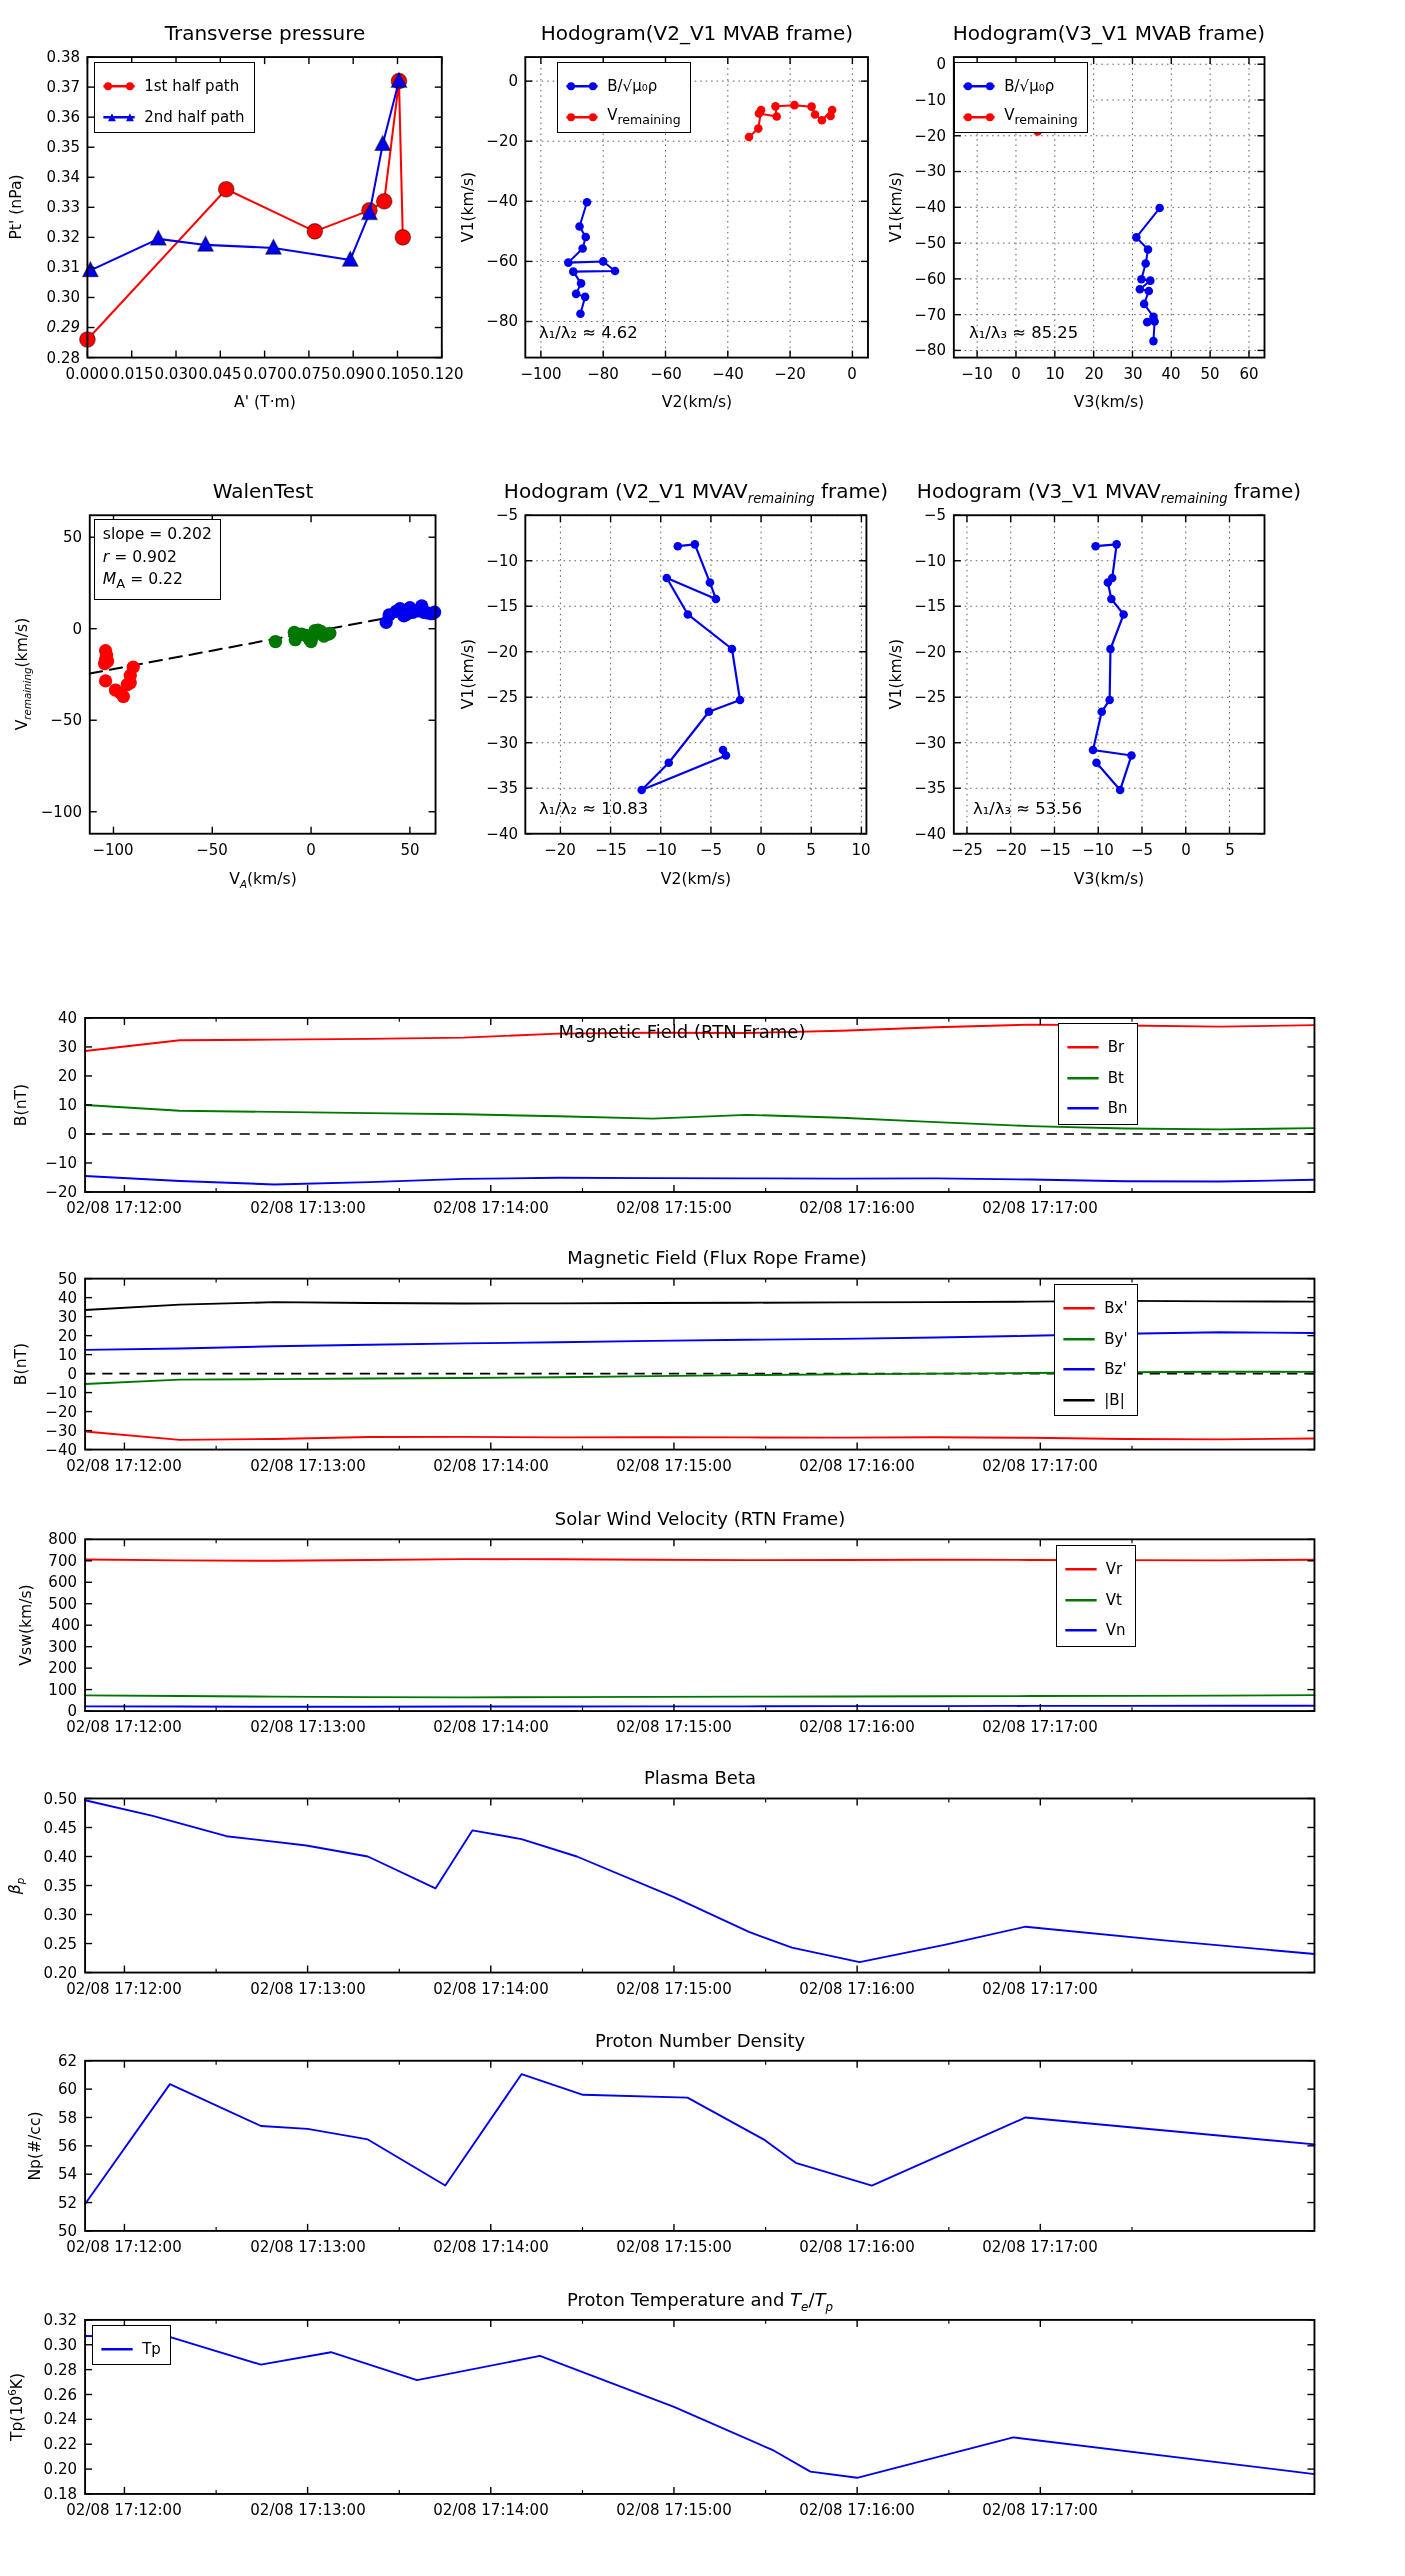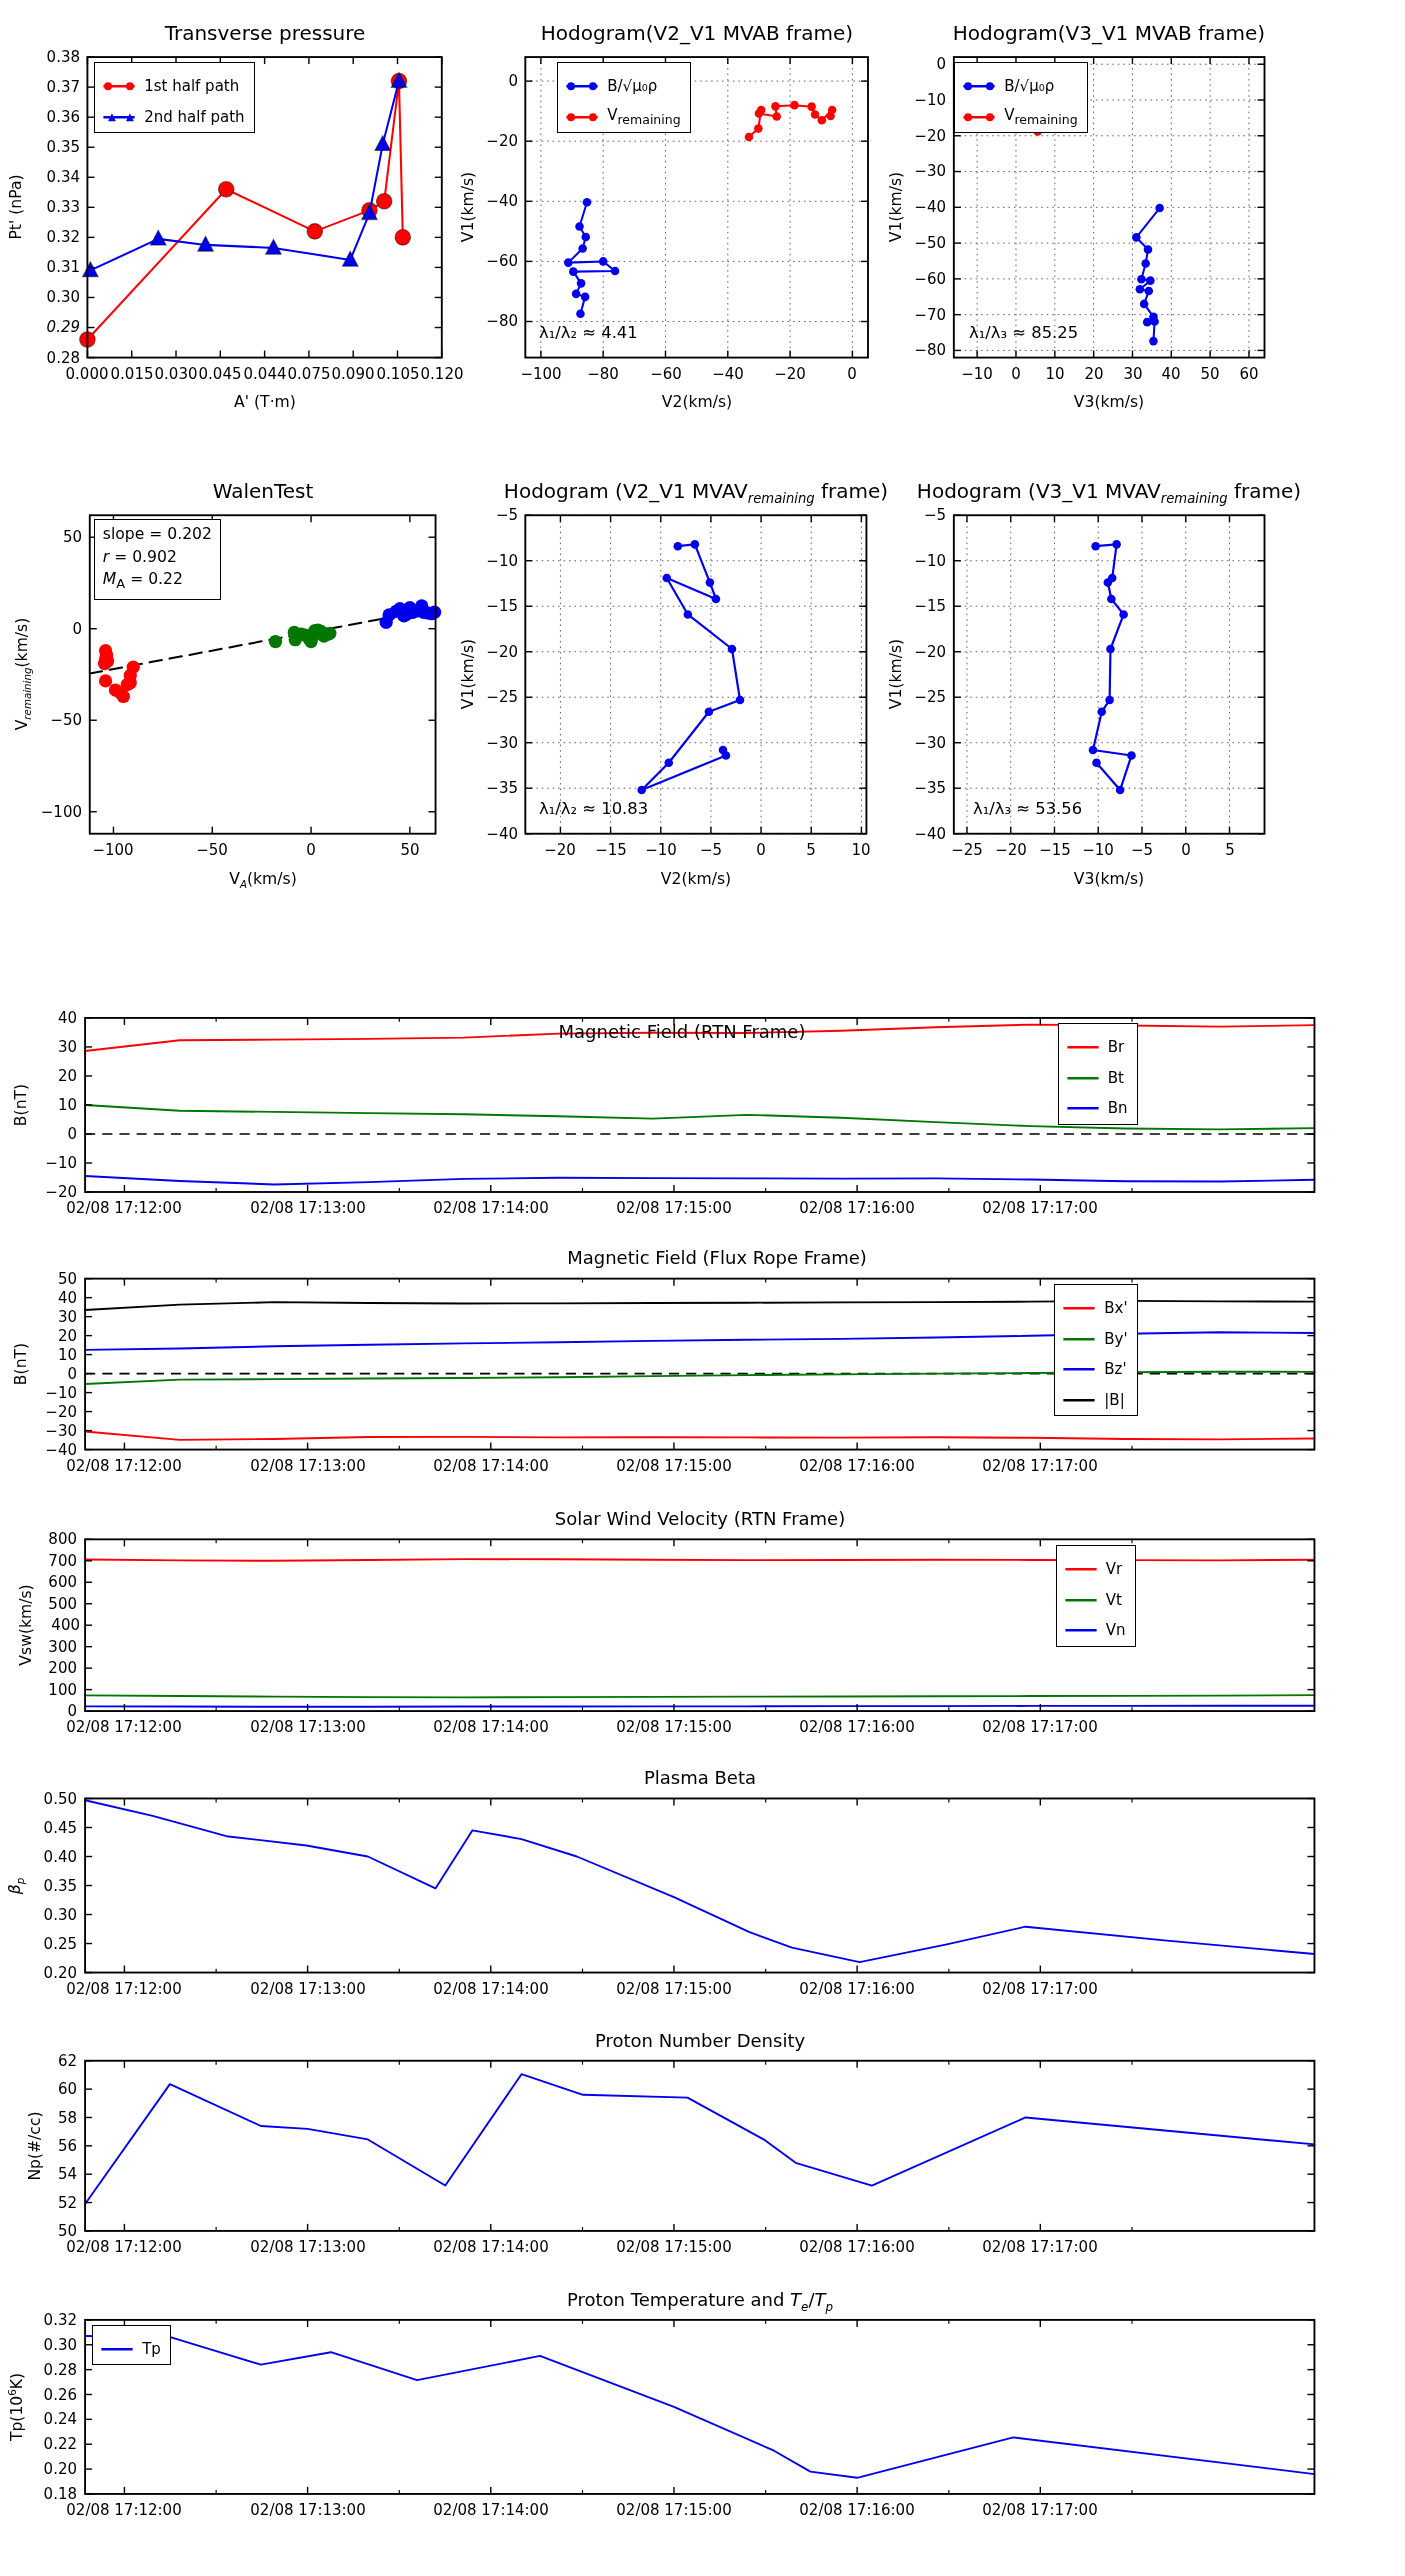--- a/index.html
+++ b/index.html
@@ -684,21 +684,21 @@
         <line x1="1684" y1="3003.857142857143" x2="1675" y2="3003.857142857143" stroke="#000" stroke-width="1.8"></line>
         <line x1="109" y1="2972" x2="118" y2="2972" stroke="#000" stroke-width="1.8"></line>
         <line x1="1684" y1="2972" x2="1675" y2="2972" stroke="#000" stroke-width="1.8"></line>
       </g>
     </svg>
     <div class="txt ttl" style="left: 265px; top: 21px; transform: translateX(-50%);">Transverse pressure</div>
     <div class="txt tick" style="left: 87px; top: 365px; transform: translateX(-50%);">0.000</div>
     <div class="txt tick" style="left: 132px; top: 365px; transform: translateX(-50%);">0.015</div>
     <div class="txt tick" style="left: 176px; top: 365px; transform: translateX(-50%);">0.030</div>
     <div class="txt tick" style="left: 220px; top: 365px; transform: translateX(-50%);">0.045</div>
-    <div class="txt tick" style="left: 265px; top: 365px; transform: translateX(-50%);">0.044</div>
+    <div class="txt tick" style="left: 265px; top: 365px; transform: translateX(-50%);">0.070</div>
     <div class="txt tick" style="left: 309px; top: 365px; transform: translateX(-50%);">0.075</div>
     <div class="txt tick" style="left: 353px; top: 365px; transform: translateX(-50%);">0.090</div>
     <div class="txt tick" style="left: 398px; top: 365px; transform: translateX(-50%);">0.105</div>
     <div class="txt tick" style="left: 442px; top: 365px; transform: translateX(-50%);">0.120</div>
     <div class="txt tick" style="left: 80px; top: 358px; transform: translate(-100%, -50%);">0.28</div>
     <div class="txt tick" style="left: 80px; top: 327px; transform: translate(-100%, -50%); font-style: italic;">0.29</div>
     <div class="txt tick" style="left: 80px; top: 297px; transform: translate(-100%, -50%);">0.30</div>
     <div class="txt tick" style="left: 80px; top: 267px; transform: translate(-100%, -50%);">0.31</div>
     <div class="txt tick" style="left: 80px; top: 237px; transform: translate(-100%, -50%);">0.32</div>
     <div class="txt tick" style="left: 80px; top: 207px; transform: translate(-100%, -50%);">0.33</div>
@@ -733,21 +733,21 @@
     <div class="txt tick" style="left: 728px; top: 365px; transform: translateX(-50%);">−40</div>
     <div class="txt tick" style="left: 790px; top: 365px; transform: translateX(-50%);">−20</div>
     <div class="txt tick" style="left: 852px; top: 365px; transform: translateX(-50%);">0</div>
     <div class="txt tick" style="left: 518px; top: 81px; transform: translate(-100%, -50%);">0</div>
     <div class="txt tick" style="left: 518px; top: 141px; transform: translate(-100%, -50%);">−20</div>
     <div class="txt tick" style="left: 518px; top: 201px; transform: translate(-100%, -50%);">−40</div>
     <div class="txt tick" style="left: 518px; top: 261px; transform: translate(-100%, -50%);">−60</div>
     <div class="txt tick" style="left: 518px; top: 321px; transform: translate(-100%, -50%);">−80</div>
     <div class="txt axlab" style="left: 697px; top: 393px; transform: translateX(-50%);">V2(km/s)</div>
     <div class="txt ylab" style="left: 468px; top: 207px; transform: translate(-50%, -50%) rotate(-90deg);">V1(km/s)</div>
-    <div class="txt ann" style="left: 539px; top: 323px;">λ₁/λ₂ ≈ 4.41</div>
+    <div class="txt ann" style="left: 539px; top: 323px;">λ₁/λ₂ ≈ 4.62</div>
     <div class="legend" style="right: 545px; top: 62px;">
       <div class="lrow">
         <svg width="36" height="12.5" viewBox="0 0 46 16">
           <line x1="3" y1="8" x2="43" y2="8" stroke="#0000ee" stroke-width="3.2"></line>
           <circle cx="9" cy="8" r="5" fill="#0000ee"></circle>
           <circle cx="37" cy="8" r="5" fill="#0000ee"></circle>
         </svg>
         <span>B/√<span class="ov">μ₀ρ</span></span>
       </div>
       <div class="lrow">

